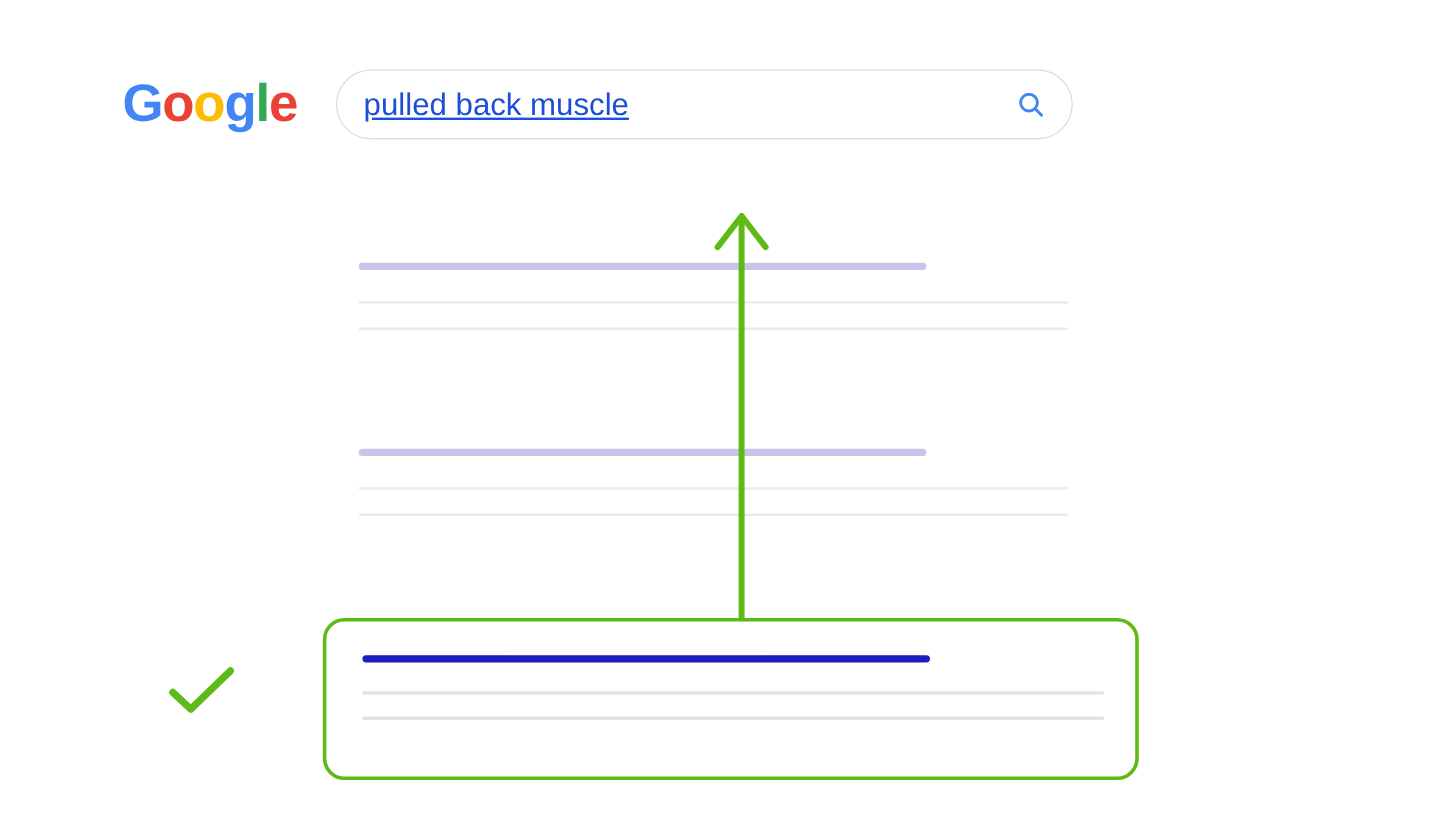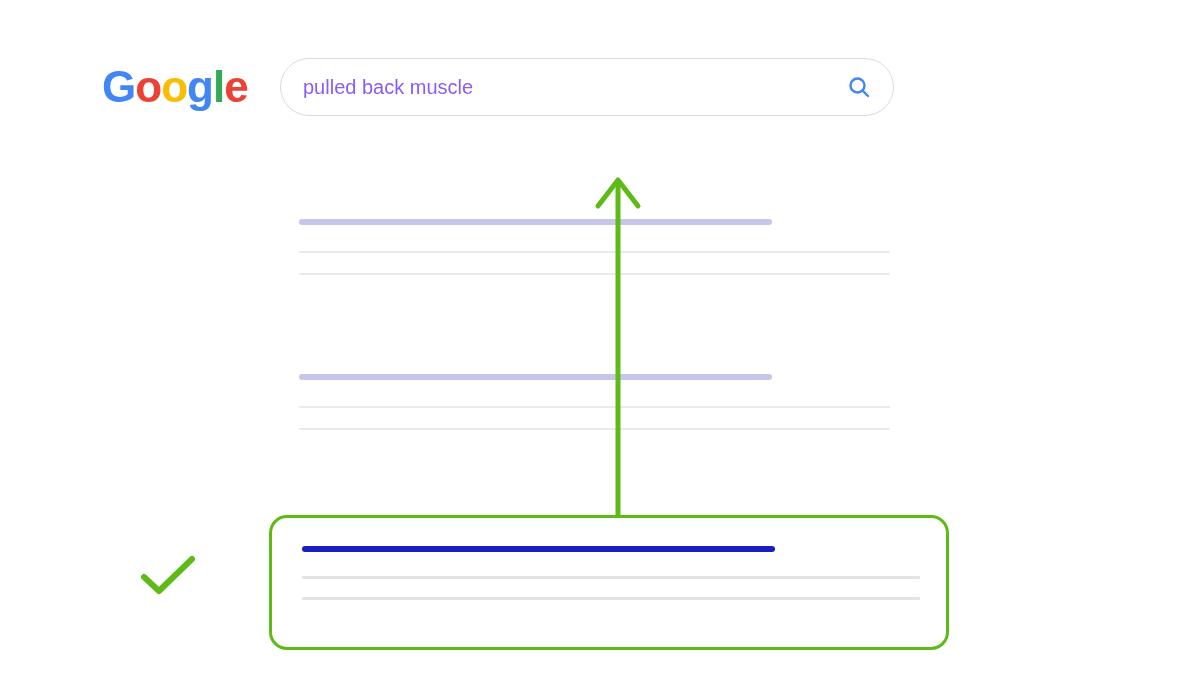--- a/index.html
+++ b/index.html
@@ -24,23 +24,24 @@
     border: 1px solid #d9dbe0;
     border-radius: 30px;
     display: flex;
     align-items: center;
     padding: 0 22px;
   }
   .search-input {
     flex: 1;
     border: none;
     outline: none;
-    font-size: 20px;
-    color: #8b5cf6;
+    font-size: 26px;
+    color: #1d4ed8;
     background: transparent;
+    text-decoration: underline;
   }
   .search-input::placeholder { color: #9aa0a6; }
   .search-icon { width: 24px; height: 24px; flex-shrink: 0; }
 
   
   .result { position: absolute; }
   .title-bar { height: 6px; border-radius: 3px; }
   .snippet-bar { height: 2px; border-radius: 1px; }
 
   .res1 { left: 299px; top: 219px; }

